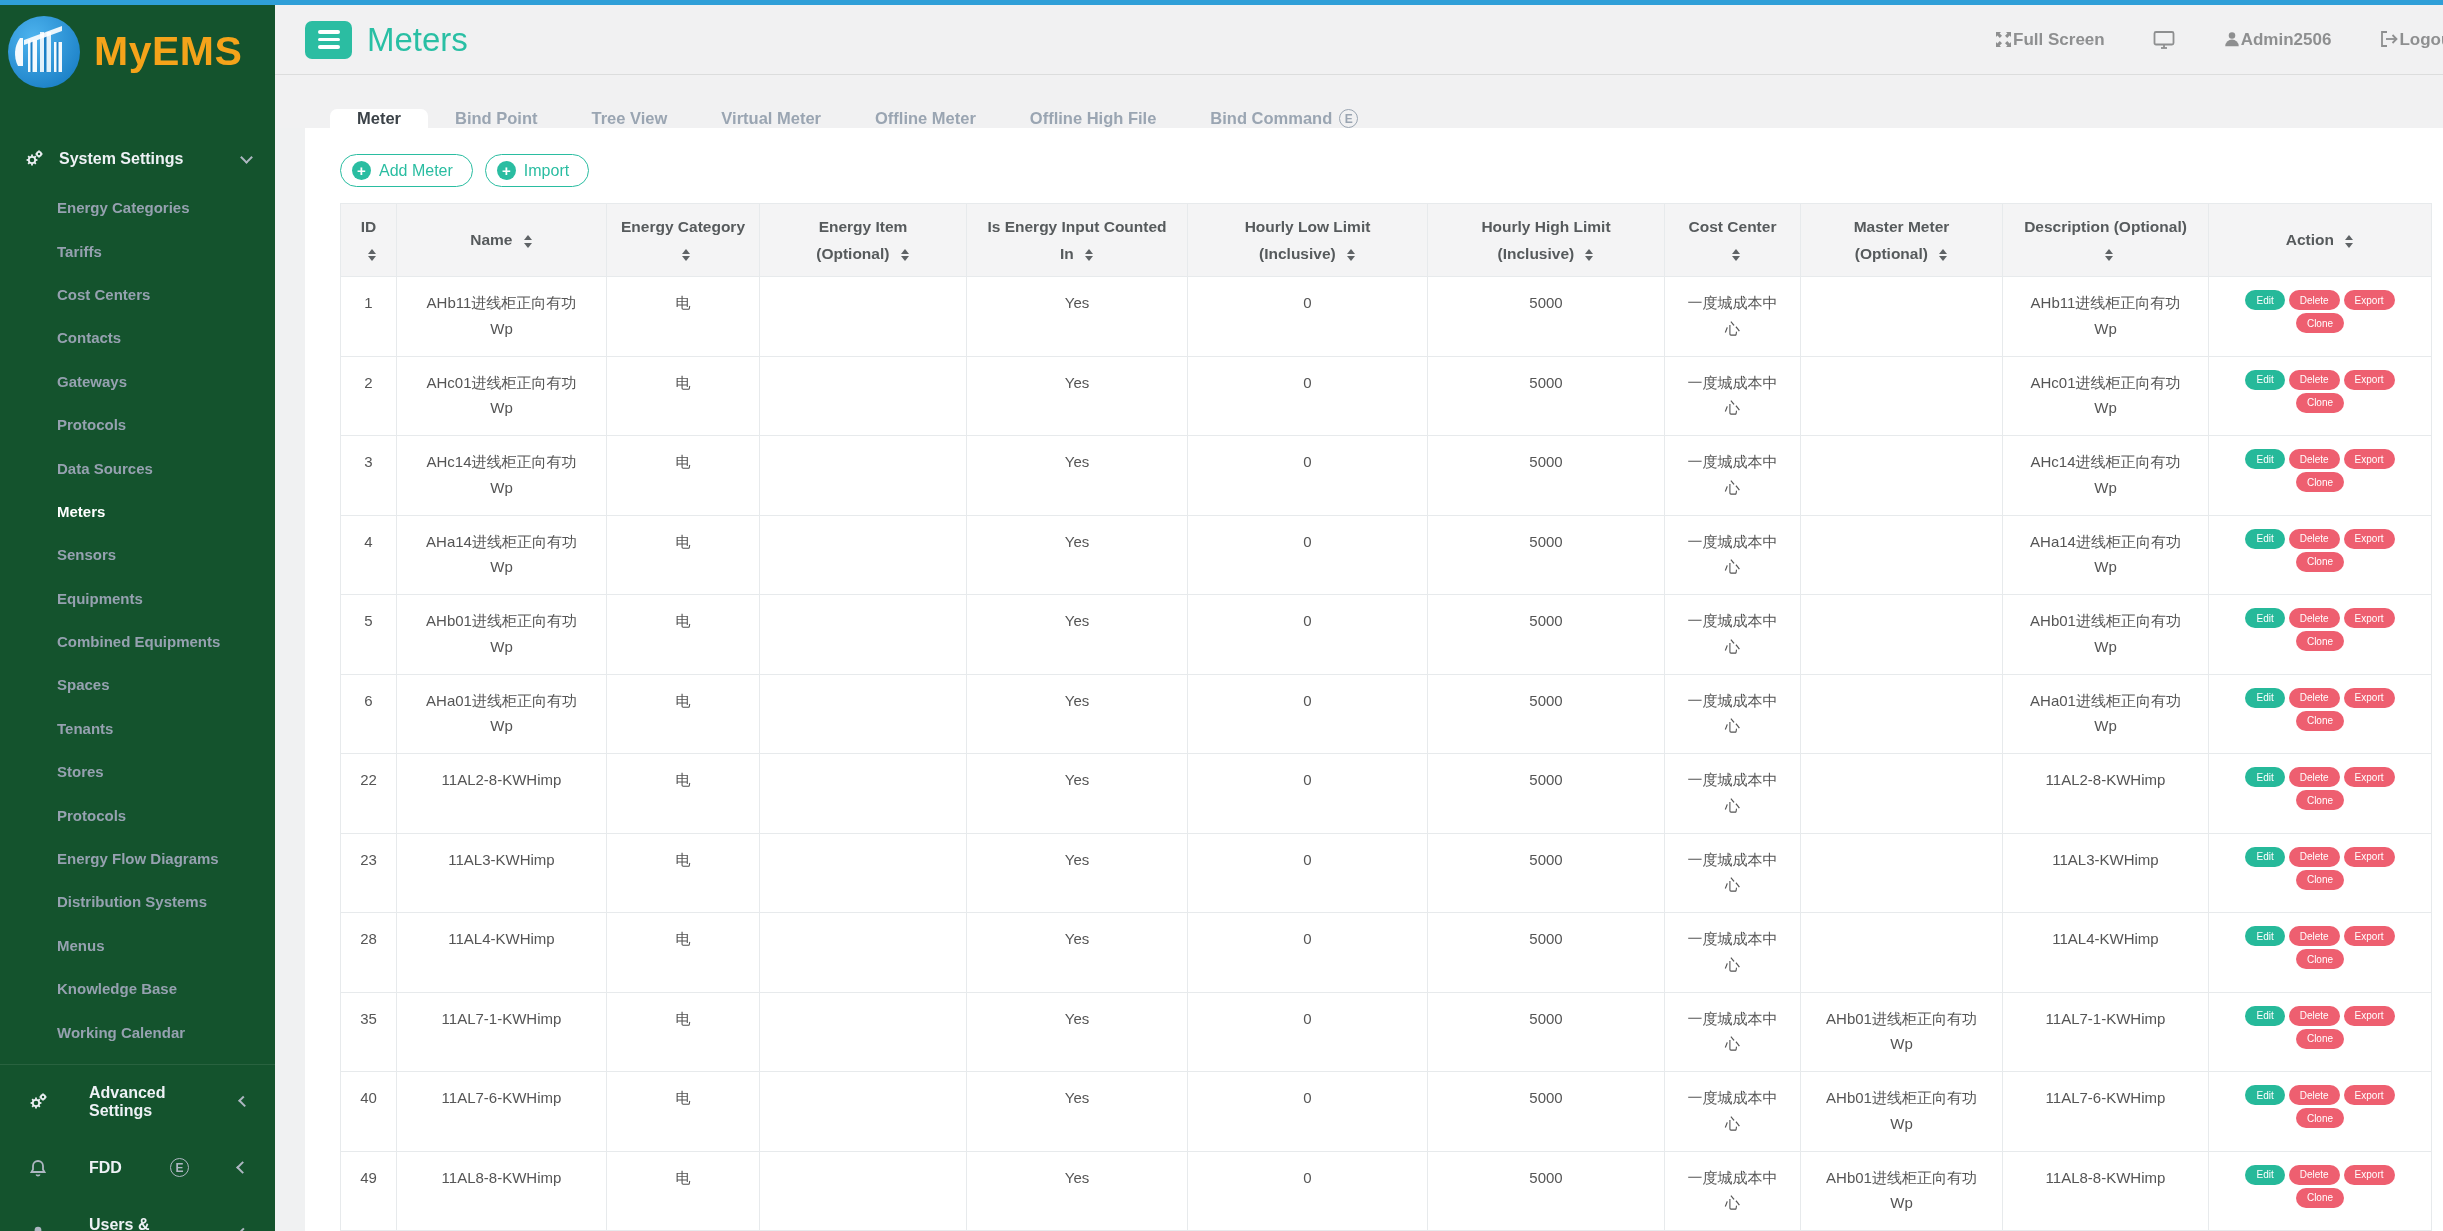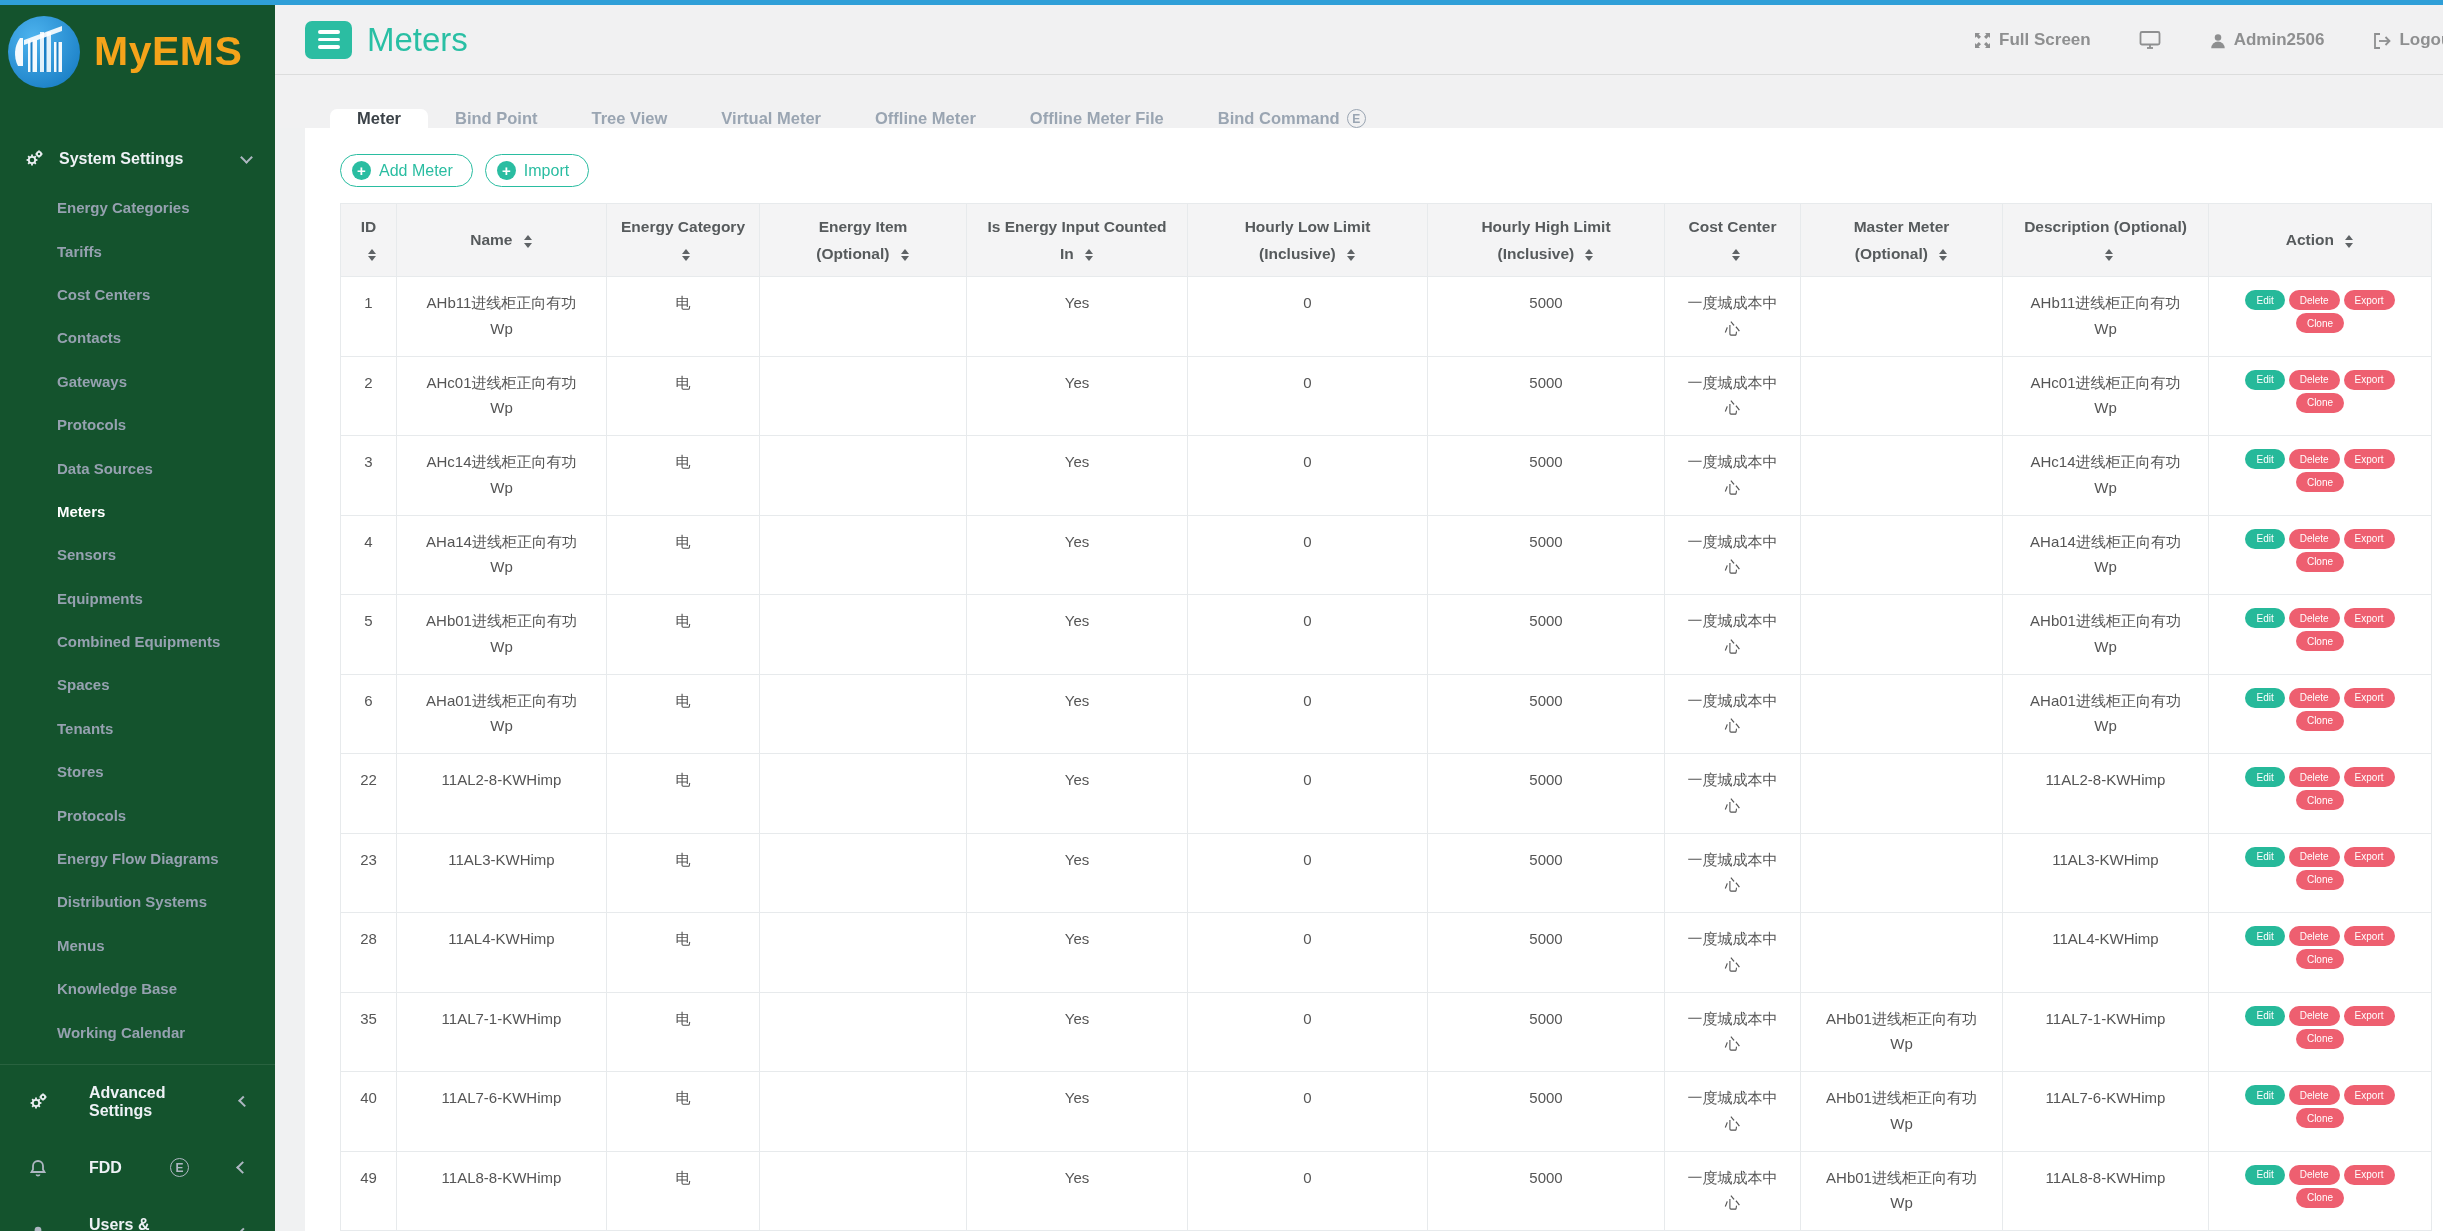--- a/index.html
+++ b/index.html
@@ -29,21 +29,21 @@
   .side-divider { border-top:1px solid rgba(255,255,255,0.09); margin:10px 0 0 0; }
   .ebadge { width:19px; height:19px; border:1.6px solid currentColor; border-radius:50%; font-size:12px; line-height:1; display:inline-flex; align-items:center; justify-content:center; font-weight:bold; margin-left:7px; }
 
   
   .main { position:absolute; left:275px; top:5px; right:0; bottom:0; }
   .page-header { height:70px; background:#f1f1f2; border-bottom:1px solid #dcdddd; display:flex; align-items:center; padding-left:30px; }
   .burger { width:47px; height:38px; border-radius:7px; background:#2bbda2; display:flex; flex-direction:column; justify-content:center; align-items:center; gap:4px; cursor:pointer; flex:0 0 auto; }
   .burger span { width:22px; height:3.5px; background:#fff; border-radius:2px; }
   .page-title { font-size:33px; color:#29bfa4; margin-left:15px; font-weight:500; }
   .header-right { margin-left:auto; display:flex; align-items:center; gap:48px; color:#8e8f90; font-size:17px; font-weight:600; margin-right:-14px; white-space:nowrap; }
-  .hr-item { display:flex; align-items:flex-end; gap:7px; cursor:pointer; }
+  .hr-item { display:flex; align-items:flex-start; gap:0; cursor:pointer; }
   .hr-item svg { display:block; }
 
   
   .tabbar { background:#f1f1f2; padding:34px 0 0 55px; display:flex; }
   .tab { padding:0 27px; font-size:16.5px; color:#9aa5b2; cursor:pointer; display:flex; align-items:center; font-weight:600; }
   .tab.active { background:#fff; color:#3b4248; font-weight:bold; border-radius:7px 7px 0 0; }
 
   
   .card { background:#fff; margin-left:30px; height:1200px; padding:26px 0 0 35px; }
   .toolbar { display:flex; gap:12px; margin-bottom:16px; }
@@ -257,21 +257,21 @@
       </div>
     </div>
   </div>
 
   <div class="tabbar" id="tabbar">
       <div class="tab active">Meter</div>
       <div class="tab">Bind Point</div>
       <div class="tab">Tree View</div>
       <div class="tab">Virtual Meter</div>
       <div class="tab">Offline Meter</div>
-      <div class="tab">Offline Meter File</div>
+      <div class="tab">Offline High File</div>
       <div class="tab">Bind Command<span class="ebadge">E</span></div>
     </div>
 
   <div class="card">
     <div class="toolbar">
       <button class="btn-outline">
         <span class="plus">+</span>
         <span>Add Meter</span>
       </button>
       <button class="btn-outline">

